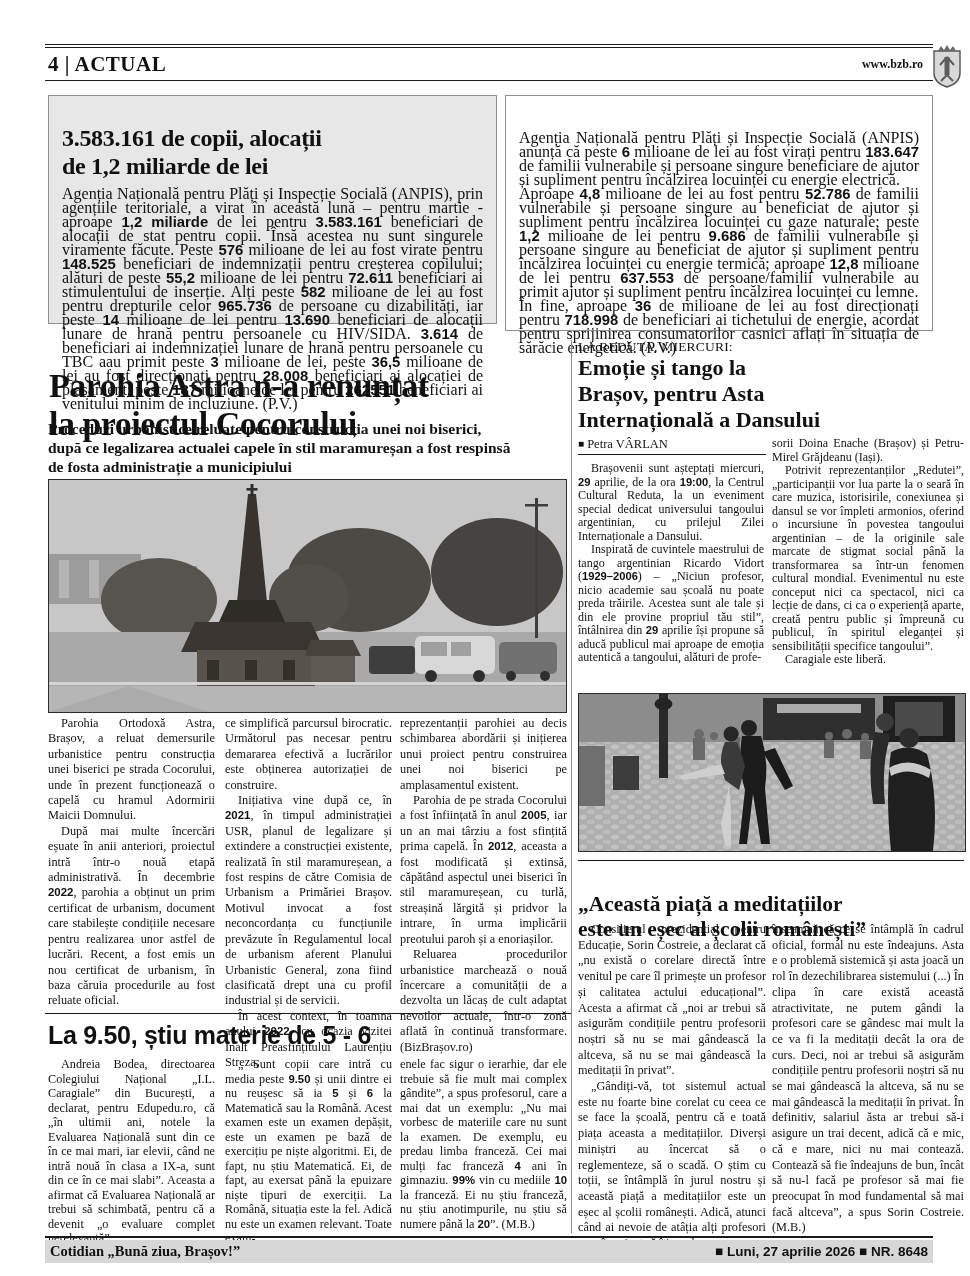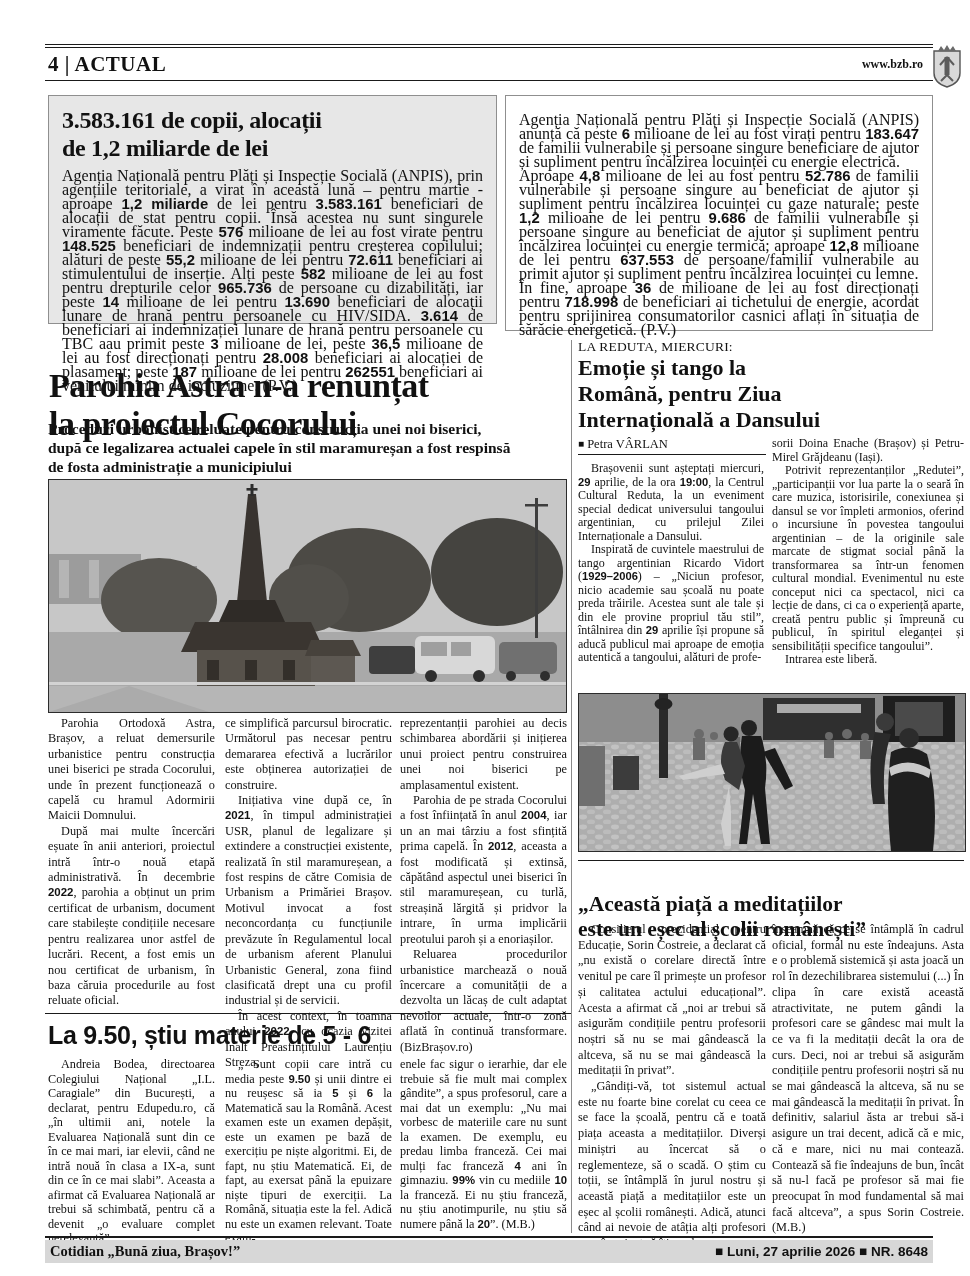--- a/index.html
+++ b/index.html
@@ -5,21 +5,21 @@
   html,body{margin:0;padding:0;background:#fff;}
   .page{position:relative;width:970px;height:1276px;background:#fff;overflow:hidden;
         font-family:"Liberation Serif","DejaVu Serif",serif;color:#111;}
   .abs{position:absolute;}
   .rule{position:absolute;background:#1a1a1a;}
   .rule-gray{position:absolute;background:#8a8a8a;}
   
   .page-label{font-size:21px;font-weight:bold;letter-spacing:.5px;}
   .site-url{font-size:12px;font-weight:bold;}
   
-  .news-box{position:absolute;box-sizing:border-box;padding:10px 13px;border:1px solid #8f8f8f;}
+  .news-box{position:absolute;box-sizing:border-box;padding:28px 13px;border:1px solid #8f8f8f;}
   .box-gray{background:#e7e7e7;}
   .box-title{font-size:24px;line-height:28px;font-weight:bold;letter-spacing:-.3px;}
   .box-body{margin-top:7px;font-size:16px;line-height:14px;text-align:justify;}
   .box-body p{margin:0;}
   
   .col{position:absolute;font-size:12.3px;line-height:15.4px;text-align:justify;}
   .col p{margin:0;text-indent:13px;}
   .col.cont p:first-child{text-indent:0;}
   .col.tight{font-size:12px;line-height:13.5px;}
   .col.la950c{font-size:12.2px;line-height:14.5px;}
@@ -131,55 +131,55 @@
       <p>Parohia Ortodoxă Astra, Brașov, a reluat demersurile urbanistice pentru construcția unei biserici pe strada Cocorului, unde în prezent funcționează o capelă cu hramul Adormirii Maicii Domnului.</p>
       <p>După mai multe încercări eșuate în anii anteriori, proiectul intră într-o nouă etapă administrativă. În decembrie <b>2022</b>, parohia a obținut un prim certificat de urbanism, document care stabilește condițiile necesare pentru realizarea unor astfel de lucrări. Recent, a fost emis un nou certificat de urbanism, în baza căruia procedurile au fost reluate oficial.</p>
     </div>
   <div class="col cont" style="left:225px;top:716px;width:167px;">
       <p>ce simplifică parcursul birocratic. Următorul pas necesar pentru demararea efectivă a lucrărilor este obținerea autorizației de construire.</p>
       <p>Inițiativa vine după ce, în <b>2021</b>, în timpul administrației USR, planul de legalizare și extindere a construcției existente, realizată în stil maramureșean, a fost respins de către Comisia de Urbanism a Primăriei Brașov. Motivul invocat a fost neconcordanța cu funcțiunile prevăzute în Regulamentul local de urbanism aferent Planului Urbanistic General, zona fiind clasificată drept una cu profil industrial și de servicii.</p>
       <p>În acest context, în toamna anului <b>2022</b>, cu ocazia vizitei Înalt Preasfințitului Laurențiu Streza,</p>
     </div>
   <div class="col cont" style="left:400px;top:716px;width:167px;">
       <p>reprezentanții parohiei au decis schimbarea abordării și inițierea unui proiect pentru construirea unei noi biserici pe amplasamentul existent.</p>
-      <p>Parohia de pe strada Cocorului a fost înființată în anul <b>2004</b>, iar un an mai târziu a fost sfințită prima capelă. În <b>2012</b>, aceasta a fost modificată și extinsă, căpătând aspectul unei biserici în stil maramureșean, cu turlă, streașină lărgită și pridvor la intrare, în urma implicării preotului paroh și a enoriașilor.</p>
+      <p>Parohia de pe strada Cocorului a fost înființată în anul <b>2005</b>, iar un an mai târziu a fost sfințită prima capelă. În <b>2012</b>, aceasta a fost modificată și extinsă, căpătând aspectul unei biserici în stil maramureșean, cu turlă, streașină lărgită și pridvor la intrare, în urma implicării preotului paroh și a enoriașilor.</p>
       <p>Reluarea procedurilor urbanistice marchează o nouă încercare a comunității de a dezvolta un lăcaș de cult adaptat nevoilor actuale, într-o zonă aflată în continuă transformare. (BizBrașov.ro)</p>
     </div>
 
   <div class="rule" style="left:45px;top:1013px;width:526px;height:1px;"></div>
   <div class="abs title-sans" style="left:48px;top:1021px;width:520px;">La 9.50, știu materie de 5 - 6</div>
   <div class="col la950c" style="left:48px;top:1057px;width:167px;">
       <p>Andreia Bodea, directoarea Colegiului Național „I.L. Caragiale” din București, a declarat, pentru Edupedu.ro, că „în ultimii ani, notele la Evaluarea Națională sunt din ce în ce mai mari, iar elevii, când ne intră nouă în clasa a IX-a, sunt din ce în ce mai slabi”. Aceasta a afirmat că Evaluarea Națională ar trebui să schimbată, pentru că a devenit „o evaluare complet nerelevantă”.</p>
     </div>
   <div class="col la950c" style="left:225px;top:1057px;width:167px;">
       <p>„ Sunt copii care intră cu media peste <b>9.50</b> și unii dintre ei nu reușesc să ia <b>5</b> și <b>6</b> la Matematică sau la Română. Acest examen este un examen depășit, este un examen pe bază de exercițiu pe niște algoritmi. Ei, de fapt, nu știu Matematică. Ei, de fapt, au exersat până la epuizare niște tipuri de exerciții. La Română, situația este la fel. Adică nu este un examen relevant. Toate exam-</p>
     </div>
   <div class="col la950c cont" style="left:400px;top:1057px;width:167px;">
       <p>enele fac sigur o ierarhie, dar ele trebuie să fie mult mai complex gândite”, a spus profesorul, care a mai dat un exemplu: „Nu mai vorbesc de materiile care nu sunt la examen. De exemplu, eu predau limba franceză. Cei mai mulți fac franceză <b>4</b> ani în gimnaziu. <b>99%</b> vin cu mediile <b>10</b> la franceză. Ei nu știu franceză, nu știu anotimpurile, nu știu să numere până la <b>20</b>”. (M.B.)</p>
     </div>
 
   <div class="abs kicker" style="left:578px;top:339px;">LA REDUTA, MIERCURI:</div>
   <div class="abs title-md" style="left:578px;top:355px;width:390px;">
     <span style="display:block;">Emoție și tango la</span>
-    <span style="display:block;">Română, pentru Ziua</span>
+    <span style="display:block;">Brașov, pentru Asta</span>
     <span style="display:block;">Internațională a Dansului</span>
   </div>
   <div class="abs byline" style="left:578px;top:437px;">
     <span class="sq">■</span>
     <span>Petra VÂRLAN</span>
   </div>
   <div class="rule" style="left:578px;top:454px;width:188px;height:1px;"></div>
   <div class="col tight" style="left:578px;top:462px;width:186px;">
       <p>Brașovenii sunt așteptați miercuri, <b>29</b> aprilie, de la ora <b>19:00</b>, la Centrul Cultural Reduta, la un eveniment special dedicat universului tangoului argentinian, cu prilejul Zilei Internaționale a Dansului.</p>
       <p>Inspirată de cuvintele maestrului de tango argentinian Ricardo Vidort (<b>1929–2006</b>) – „Niciun profesor, nicio academie sau școală nu poate preda trăirile. Acestea sunt ale tale și din ele provine propriul tău stil”, întâlnirea din <b>29</b> aprilie își propune să aducă publicul mai aproape de emoția autentică a tangoului, alături de profe-</p>
     </div>
   <div class="col tight cont" style="left:772px;top:437px;width:192px;">
       <p>sorii Doina Enache (Brașov) și Petru-Mirel Grăjdeanu (Iași).</p>
       <p>Potrivit reprezentanților „Redutei”, „participanții vor lua parte la o seară în care muzica, istorisirile, conexiunea și dansul se vor împleti armonios, oferind o incursiune în povestea tangoului argentinian – de la originile sale marcate de stigmat social până la transformarea sa într-un fenomen cultural mondial. Evenimentul nu este conceput nici ca spectacol, nici ca lecție de dans, ci ca o experiență aparte, creată pentru public și împreună cu publicul, în spiritul eleganței și sensibilității specifice tangoului”.</p>
-      <p>Intrarea este liberă.</p>
+      <p>Caragiale este liberă.</p>
     </div>
 
   <div class="photo-frame" style="left:578px;top:693px;width:386px;height:157px;">
     <svg width="386" height="157" viewBox="0 0 386 157">
       <defs>
         <pattern id="cob" width="16" height="10" patternUnits="userSpaceOnUse">
           <rect width="16" height="10" fill="#aeaeae"></rect>
           <ellipse cx="4" cy="3" rx="4" ry="2.4" fill="#c2c2c2"></ellipse>
           <ellipse cx="12" cy="8" rx="4" ry="2.4" fill="#bcbcbc"></ellipse>
         </pattern>

